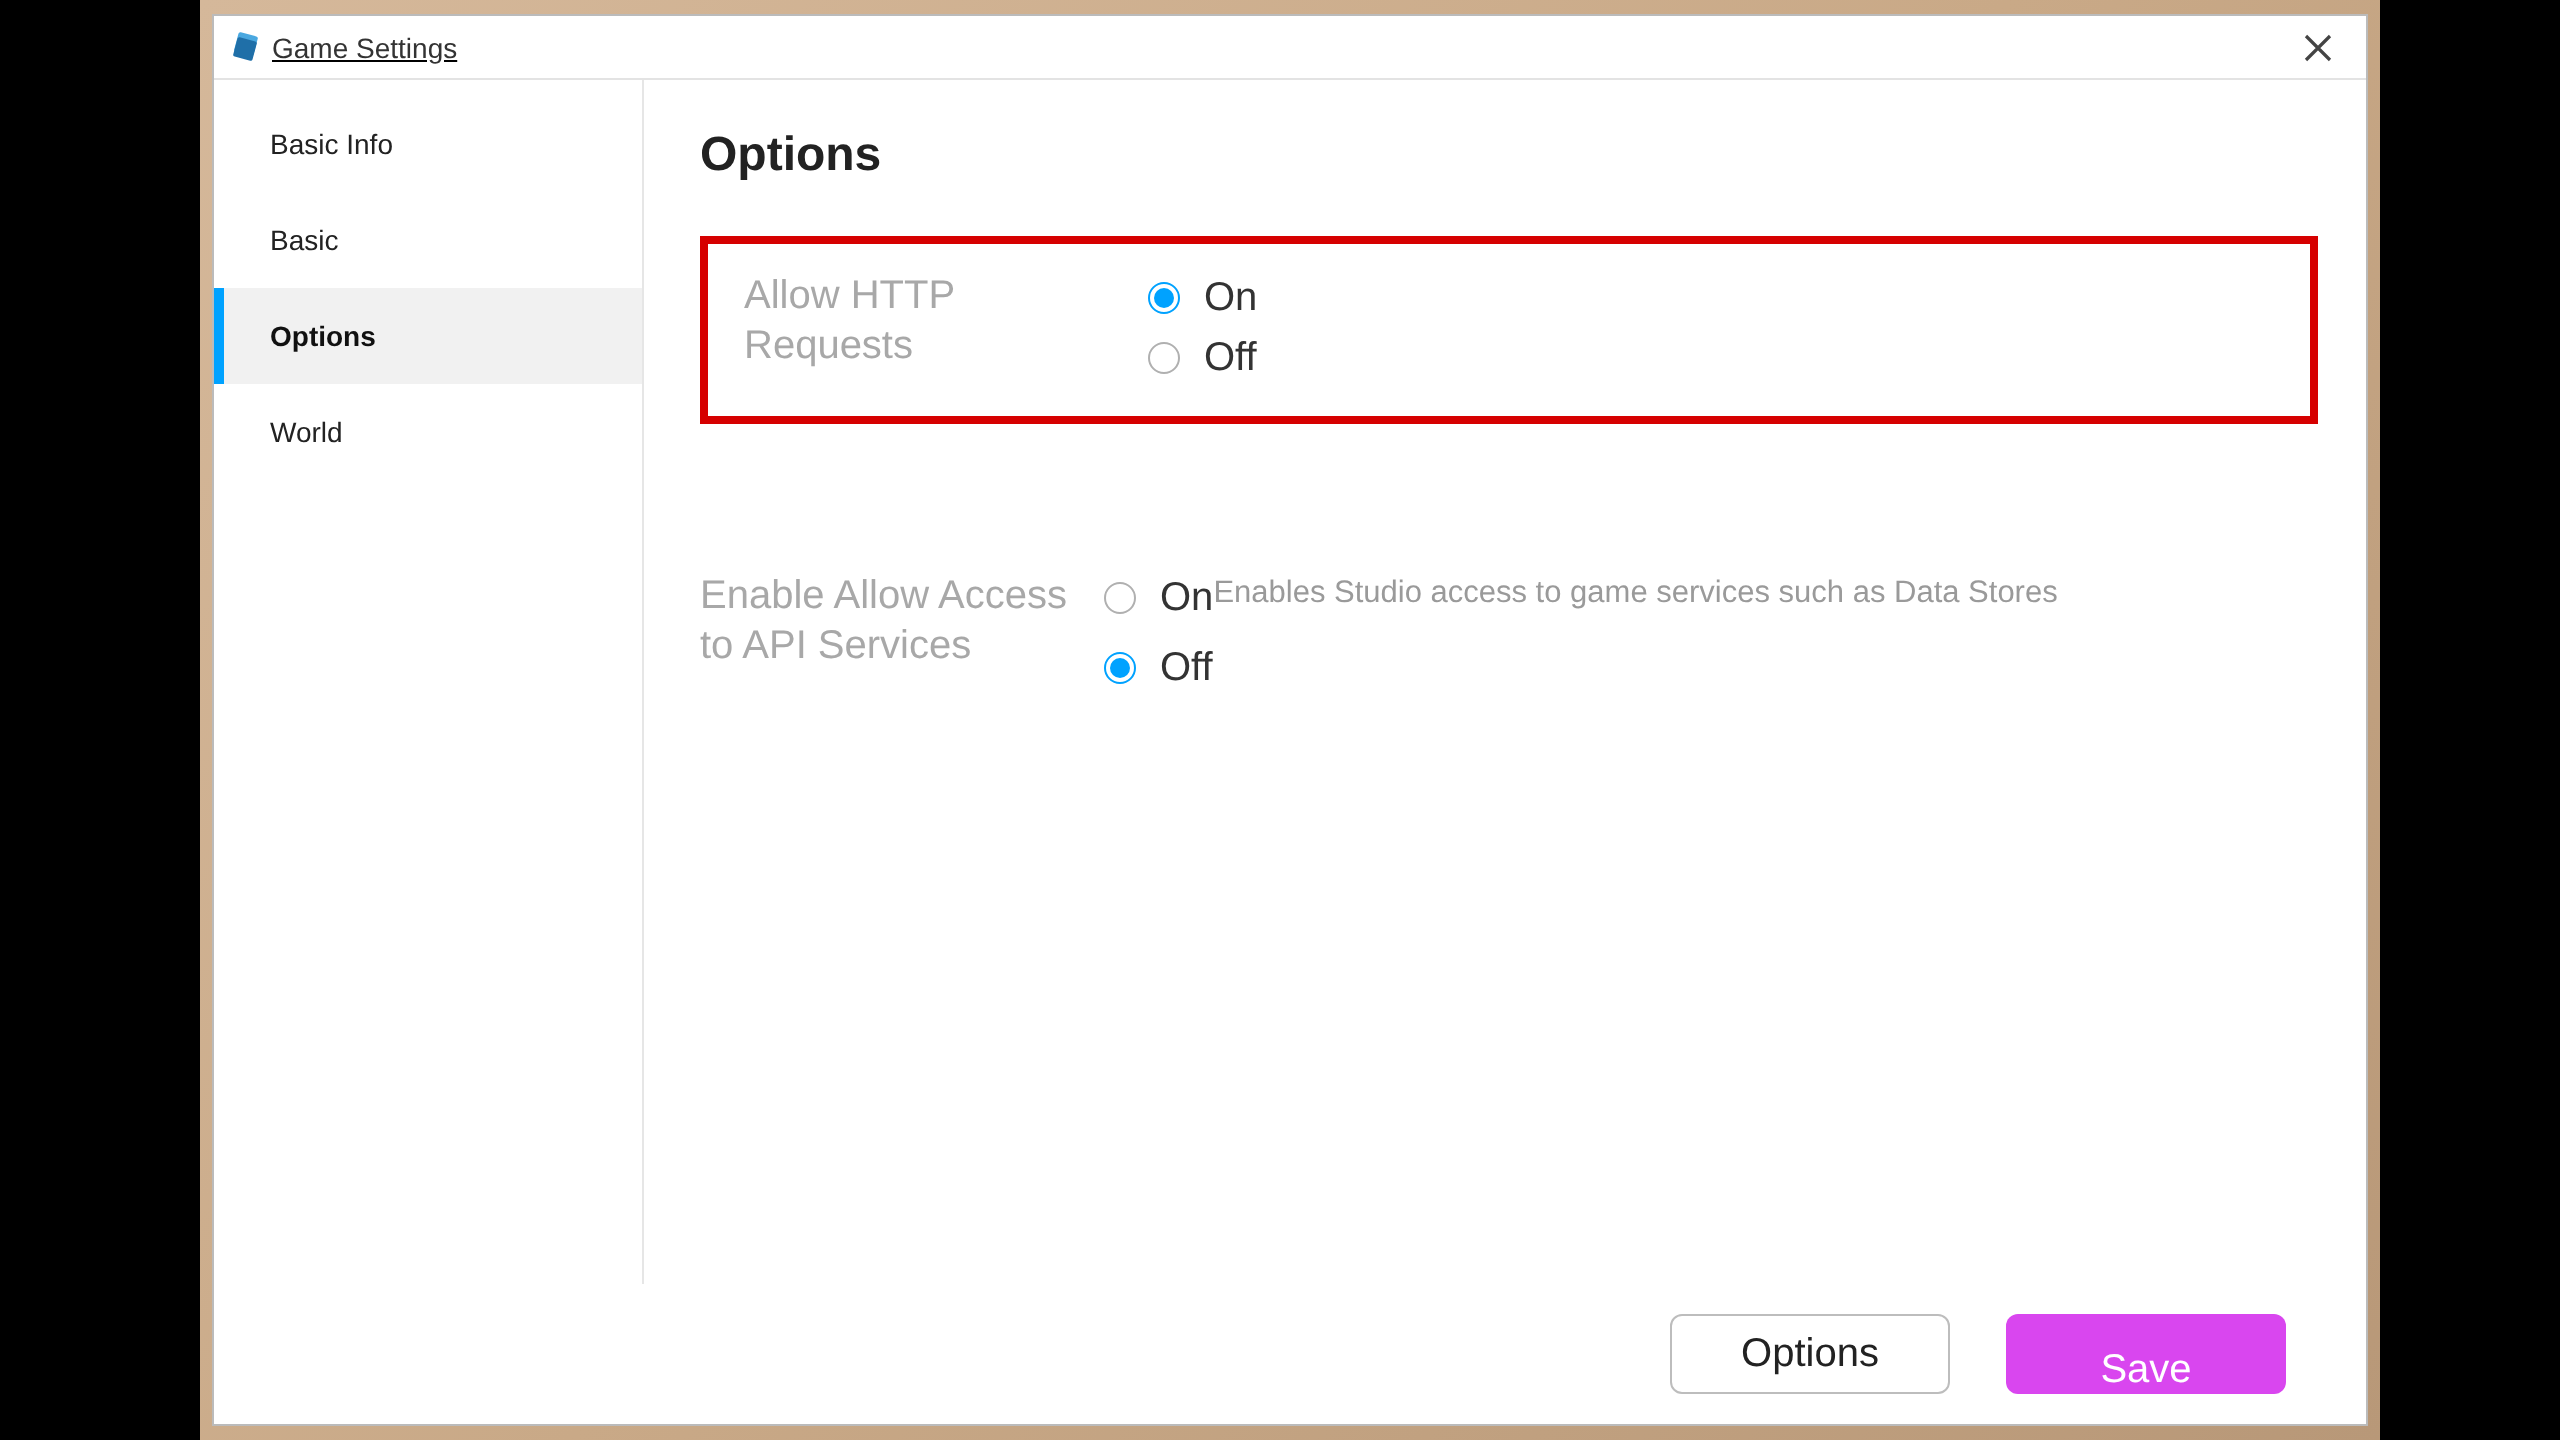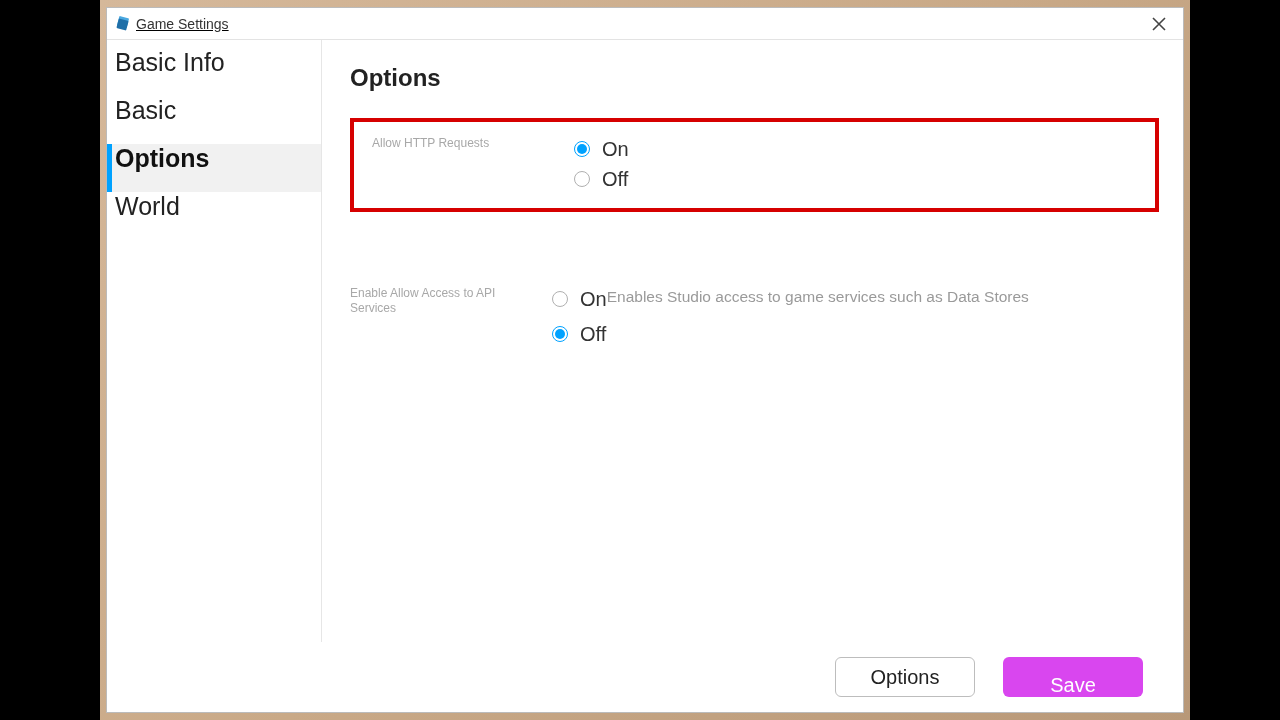--- a/index.html
+++ b/index.html
@@ -89,22 +89,23 @@
     .sidebar {
       width: 215px;
       border-right: 1px solid #e6e6e6;
       padding-top: 8px;
       background: #fff;
     }
 
     .sidebar-item {
       height: 48px;
       display: flex;
-      padding-left: 8px;
-      font-size: 25px;
+      align-items: center;
+      padding-left: 28px;
+      font-size: 14px;
       color: #222;
       cursor: pointer;
       position: relative;
     }
 
     .sidebar-item.active {
       background: #f1f1f1;
       font-weight: 700;
       color: #111;
     }
@@ -135,21 +136,21 @@
 
     .setting {
       display: flex;
       align-items: flex-start;
       padding: 18px 0;
       margin-bottom: 42px;
     }
 
     .setting-label {
       width: 202px;
-      font-size: 12px;
+      font-size: 20px;
       color: #a8a8a8;
       line-height: 1.25;
       padding-right: 10px;
     }
 
     .radio-column {
       padding-top: 0;
     }
 
     .radio-option {

